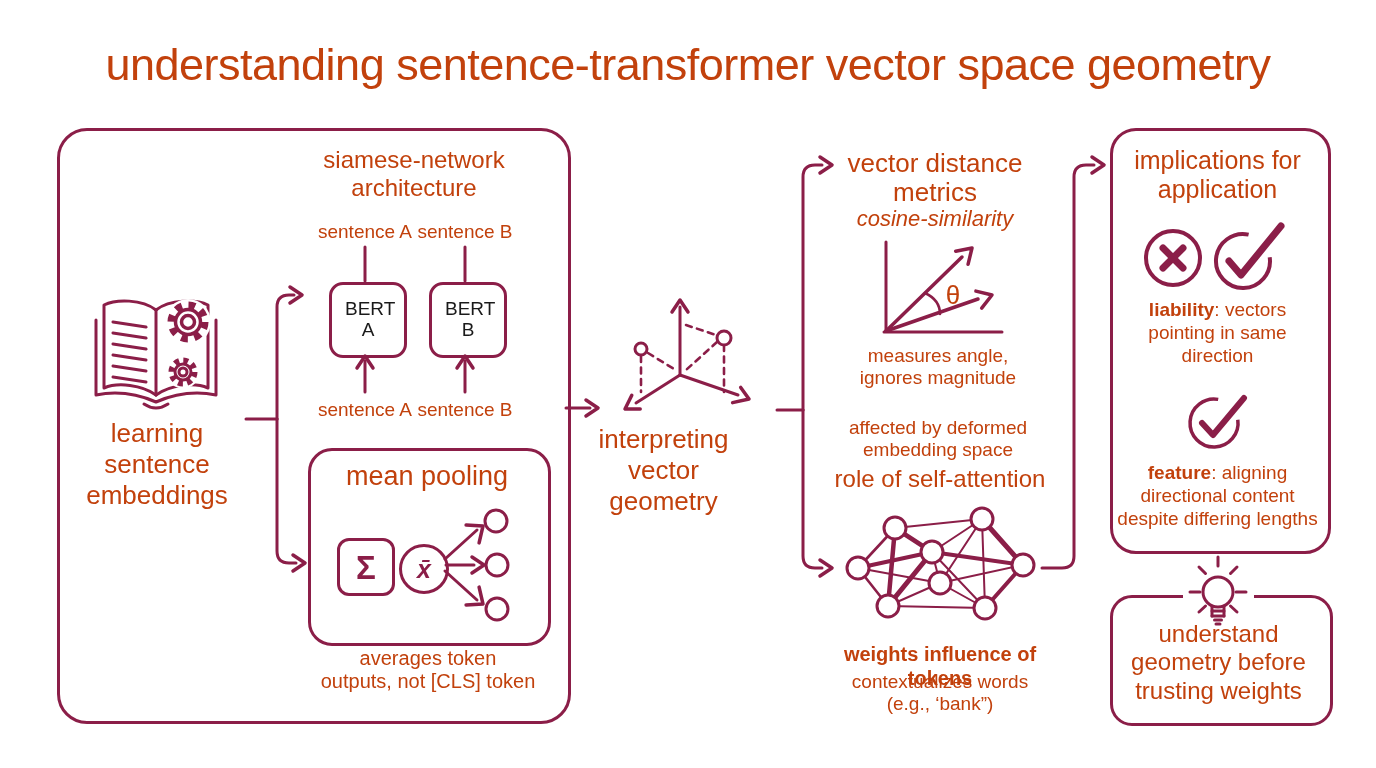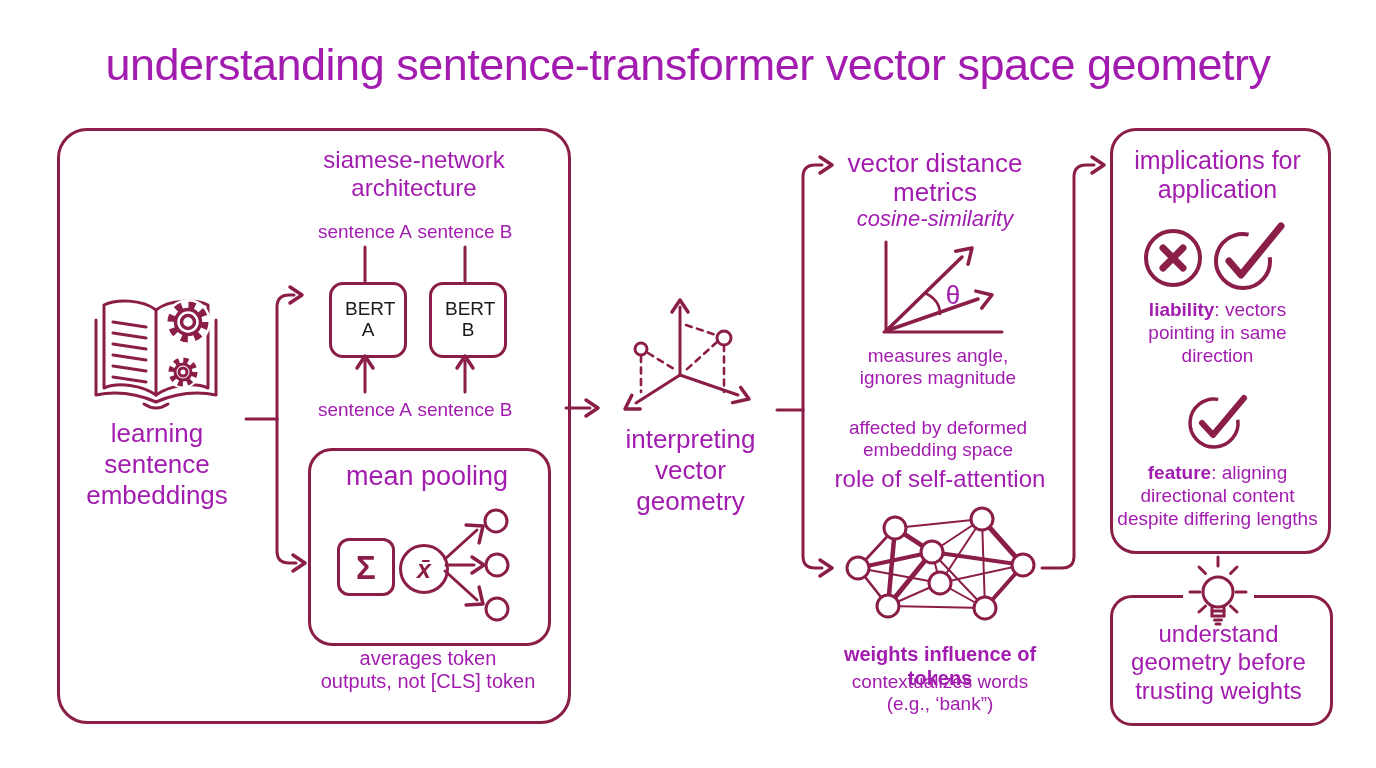--- a/index.html
+++ b/index.html
@@ -1,19 +1,19 @@
 <!DOCTYPE html>
 <html><head>
 <meta charset="utf-8">
 <style>
   html,body{margin:0;padding:0;background:#ffffff;}
   #canvas{position:relative;width:1376px;height:768px;background:#ffffff;overflow:hidden;
           font-family:"Liberation Sans", sans-serif;color:#1a1a1a;}
   .abs{position:absolute;}
-  .txt{position:absolute;text-align:center;color:#a21caf;line-height:1.18;}
+  .txt{position:absolute;text-align:center;color:#c2410c;line-height:1.18;}
   .box{position:absolute;border:3px solid #8B1E48;border-radius:26px;background:transparent;}
   .title{font-size:45px;font-weight:500;letter-spacing:-0.5px;text-align:center;}
   .b{font-weight:bold;}
   svg{display:block;}
   .nopointer{pointer-events:none;}
 </style>
 </head>
 <body>
 
 <div id="canvas">
@@ -73,21 +73,21 @@
   </div>
   <div class="box" style="left:399px;top:544px;width:44px;height:44px;border-radius:50%;display:flex;align-items:center;justify-content:center;">
     <span style="color:#8B1E48;font-size:25px;font-weight:bold;font-style:italic;line-height:1;">x̄</span>
   </div>
 
   <div class="txt" style="left:295px;top:647px;width:266px;font-size:20px;line-height:1.15;">
     <span style="display:block;">averages token</span>
     <span style="display:block;">outputs, not [CLS] token</span>
   </div>
 
-  <div class="txt" style="left:613px;top:424px;width:155px;font-size:26px;line-height:1.2;">interpreting vector geometry</div>
+  <div class="txt" style="left:586px;top:424px;width:155px;font-size:26px;line-height:1.2;">interpreting vector geometry</div>
 
   <div class="txt" style="left:840px;top:149px;width:190px;font-size:26px;line-height:1.1;">vector distance metrics</div>
   <div class="txt" style="left:840px;top:206px;width:190px;font-size:22px;font-style:italic;">cosine-similarity</div>
   <div class="txt" style="left:938px;top:280px;width:30px;font-size:26px;">θ</div>
   <div class="txt" style="left:848px;top:345px;width:180px;font-size:19px;">measures angle, ignores magnitude</div>
   <div class="txt" style="left:833px;top:417px;width:210px;font-size:19px;">affected by deformed embedding space</div>
 
   <div class="txt" style="left:820px;top:465px;width:240px;font-size:24px;">role of self-attention</div>
   <div class="txt b" style="left:810px;top:643px;width:260px;font-size:20px;">weights influence of tokens</div>
   <div class="txt" style="left:825px;top:671px;width:230px;font-size:19px;">contextualizes words</div>

